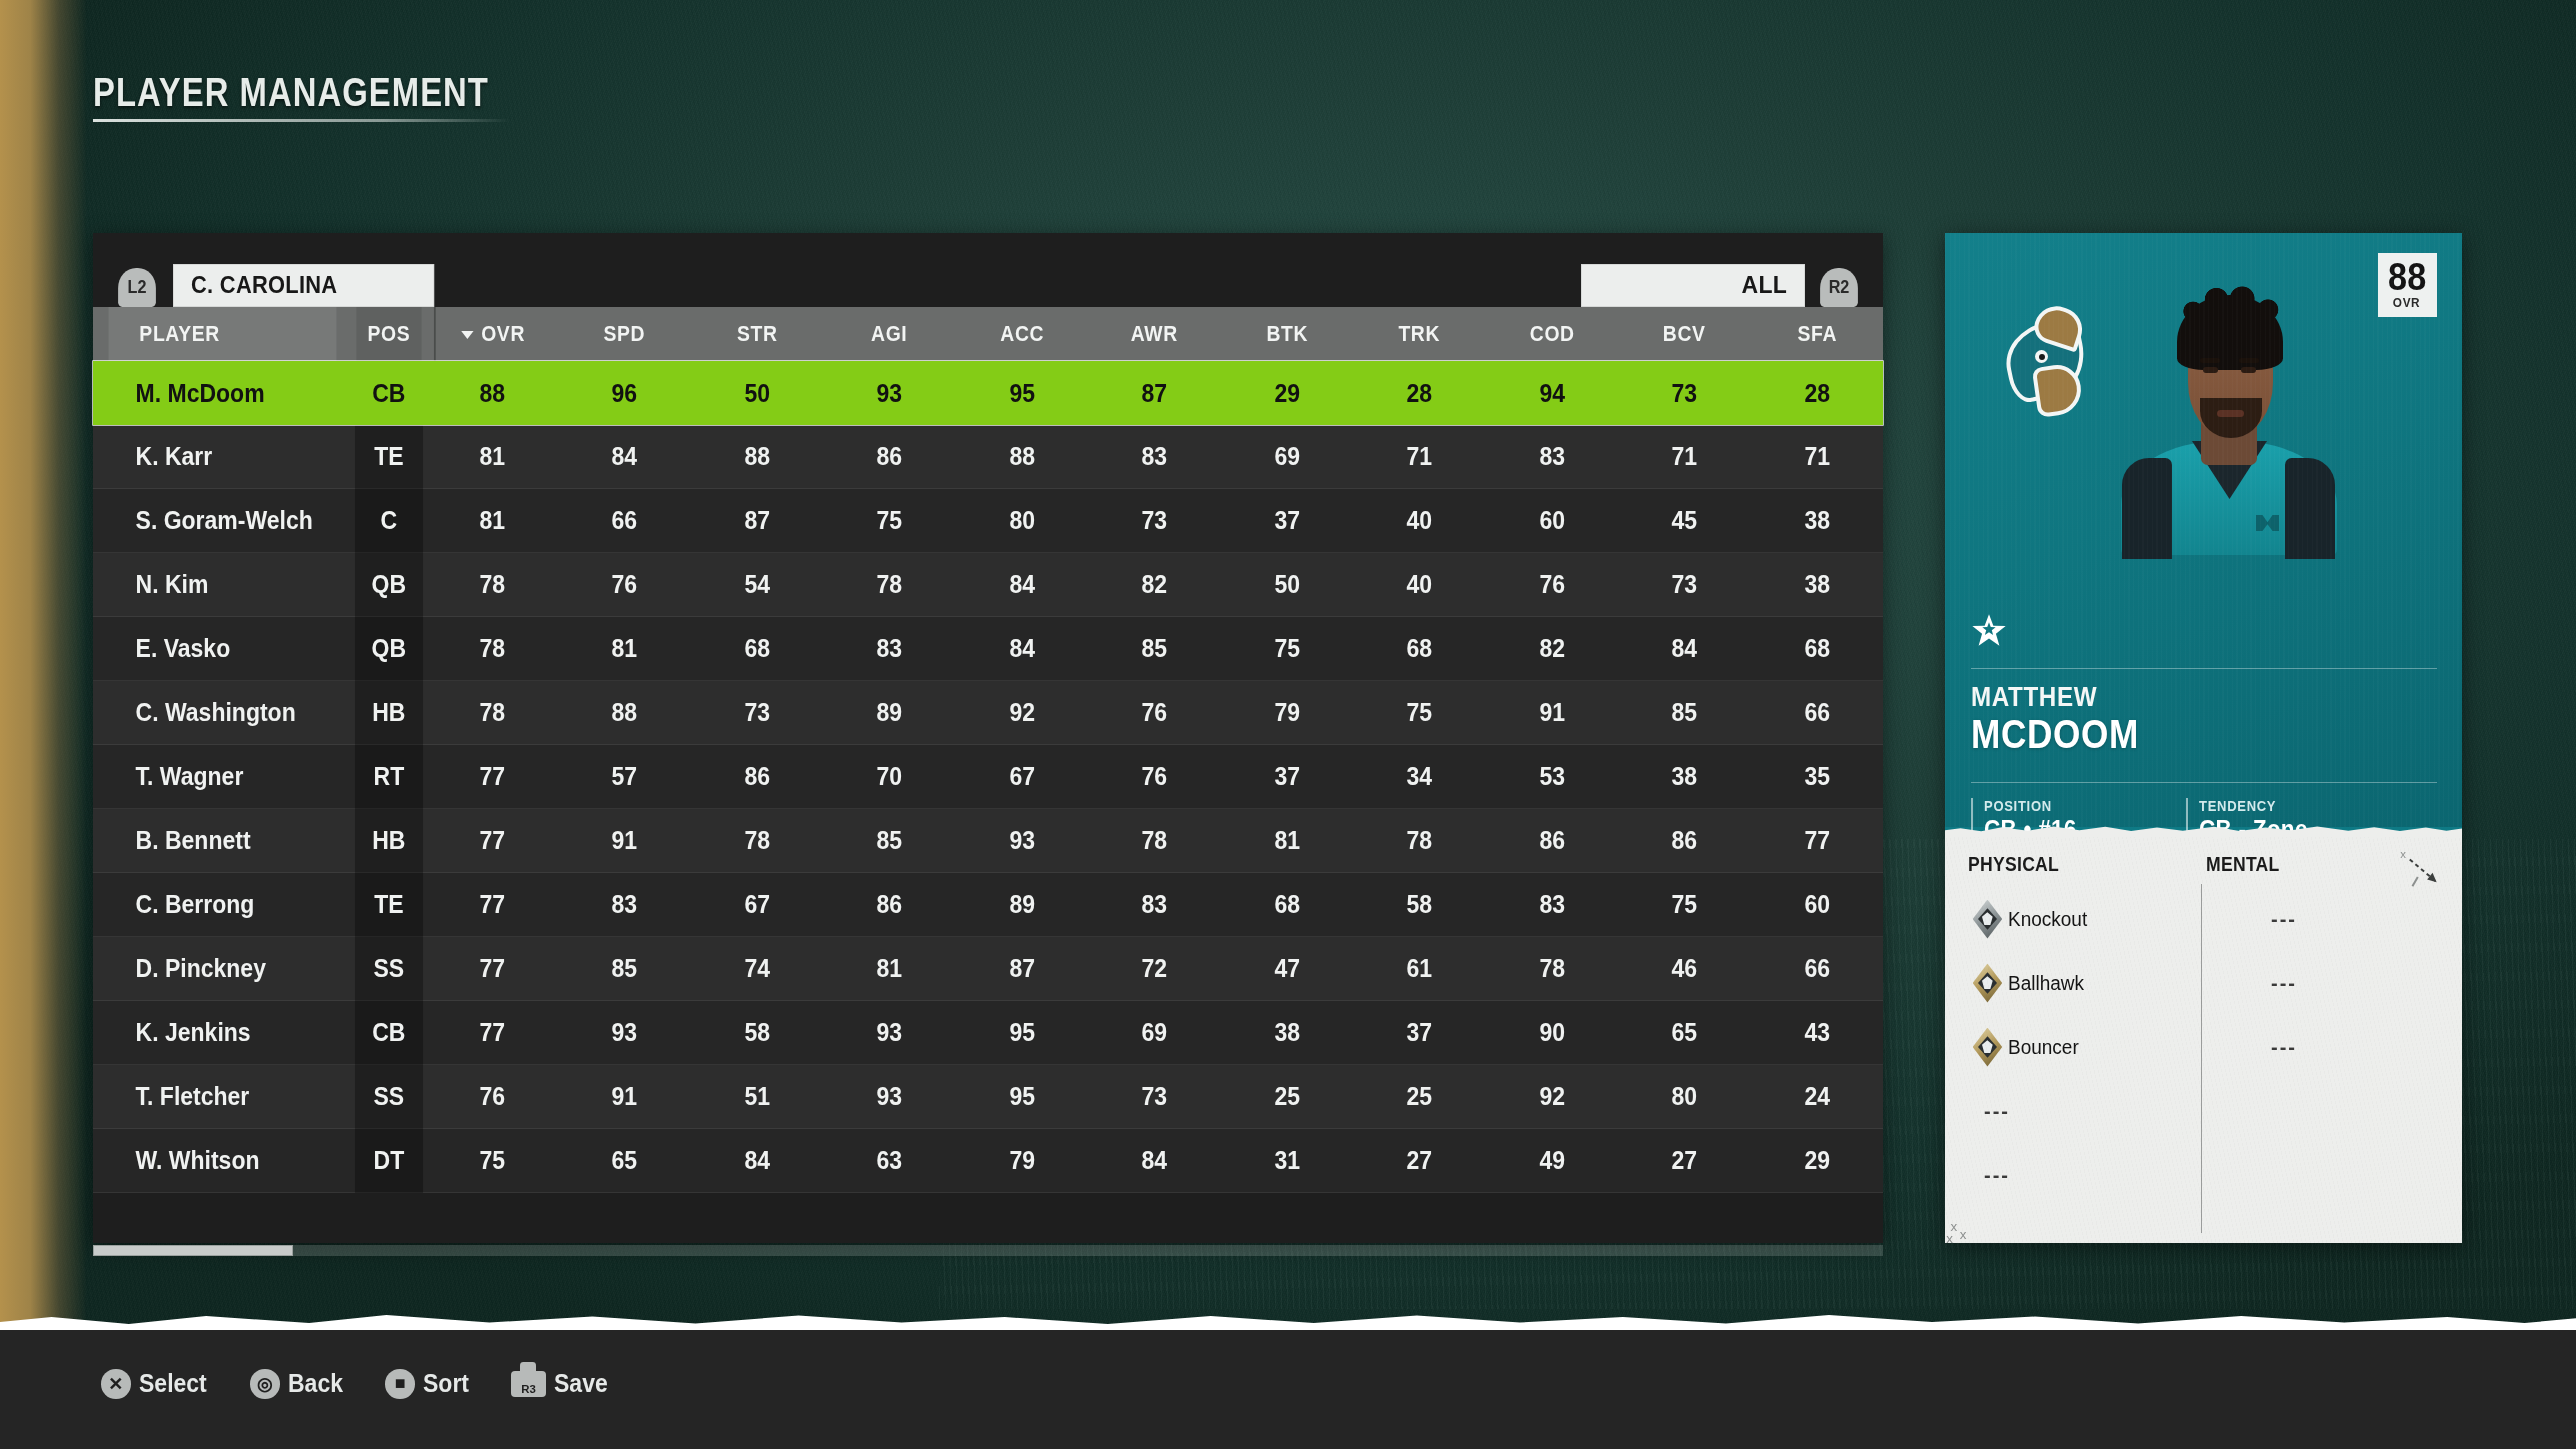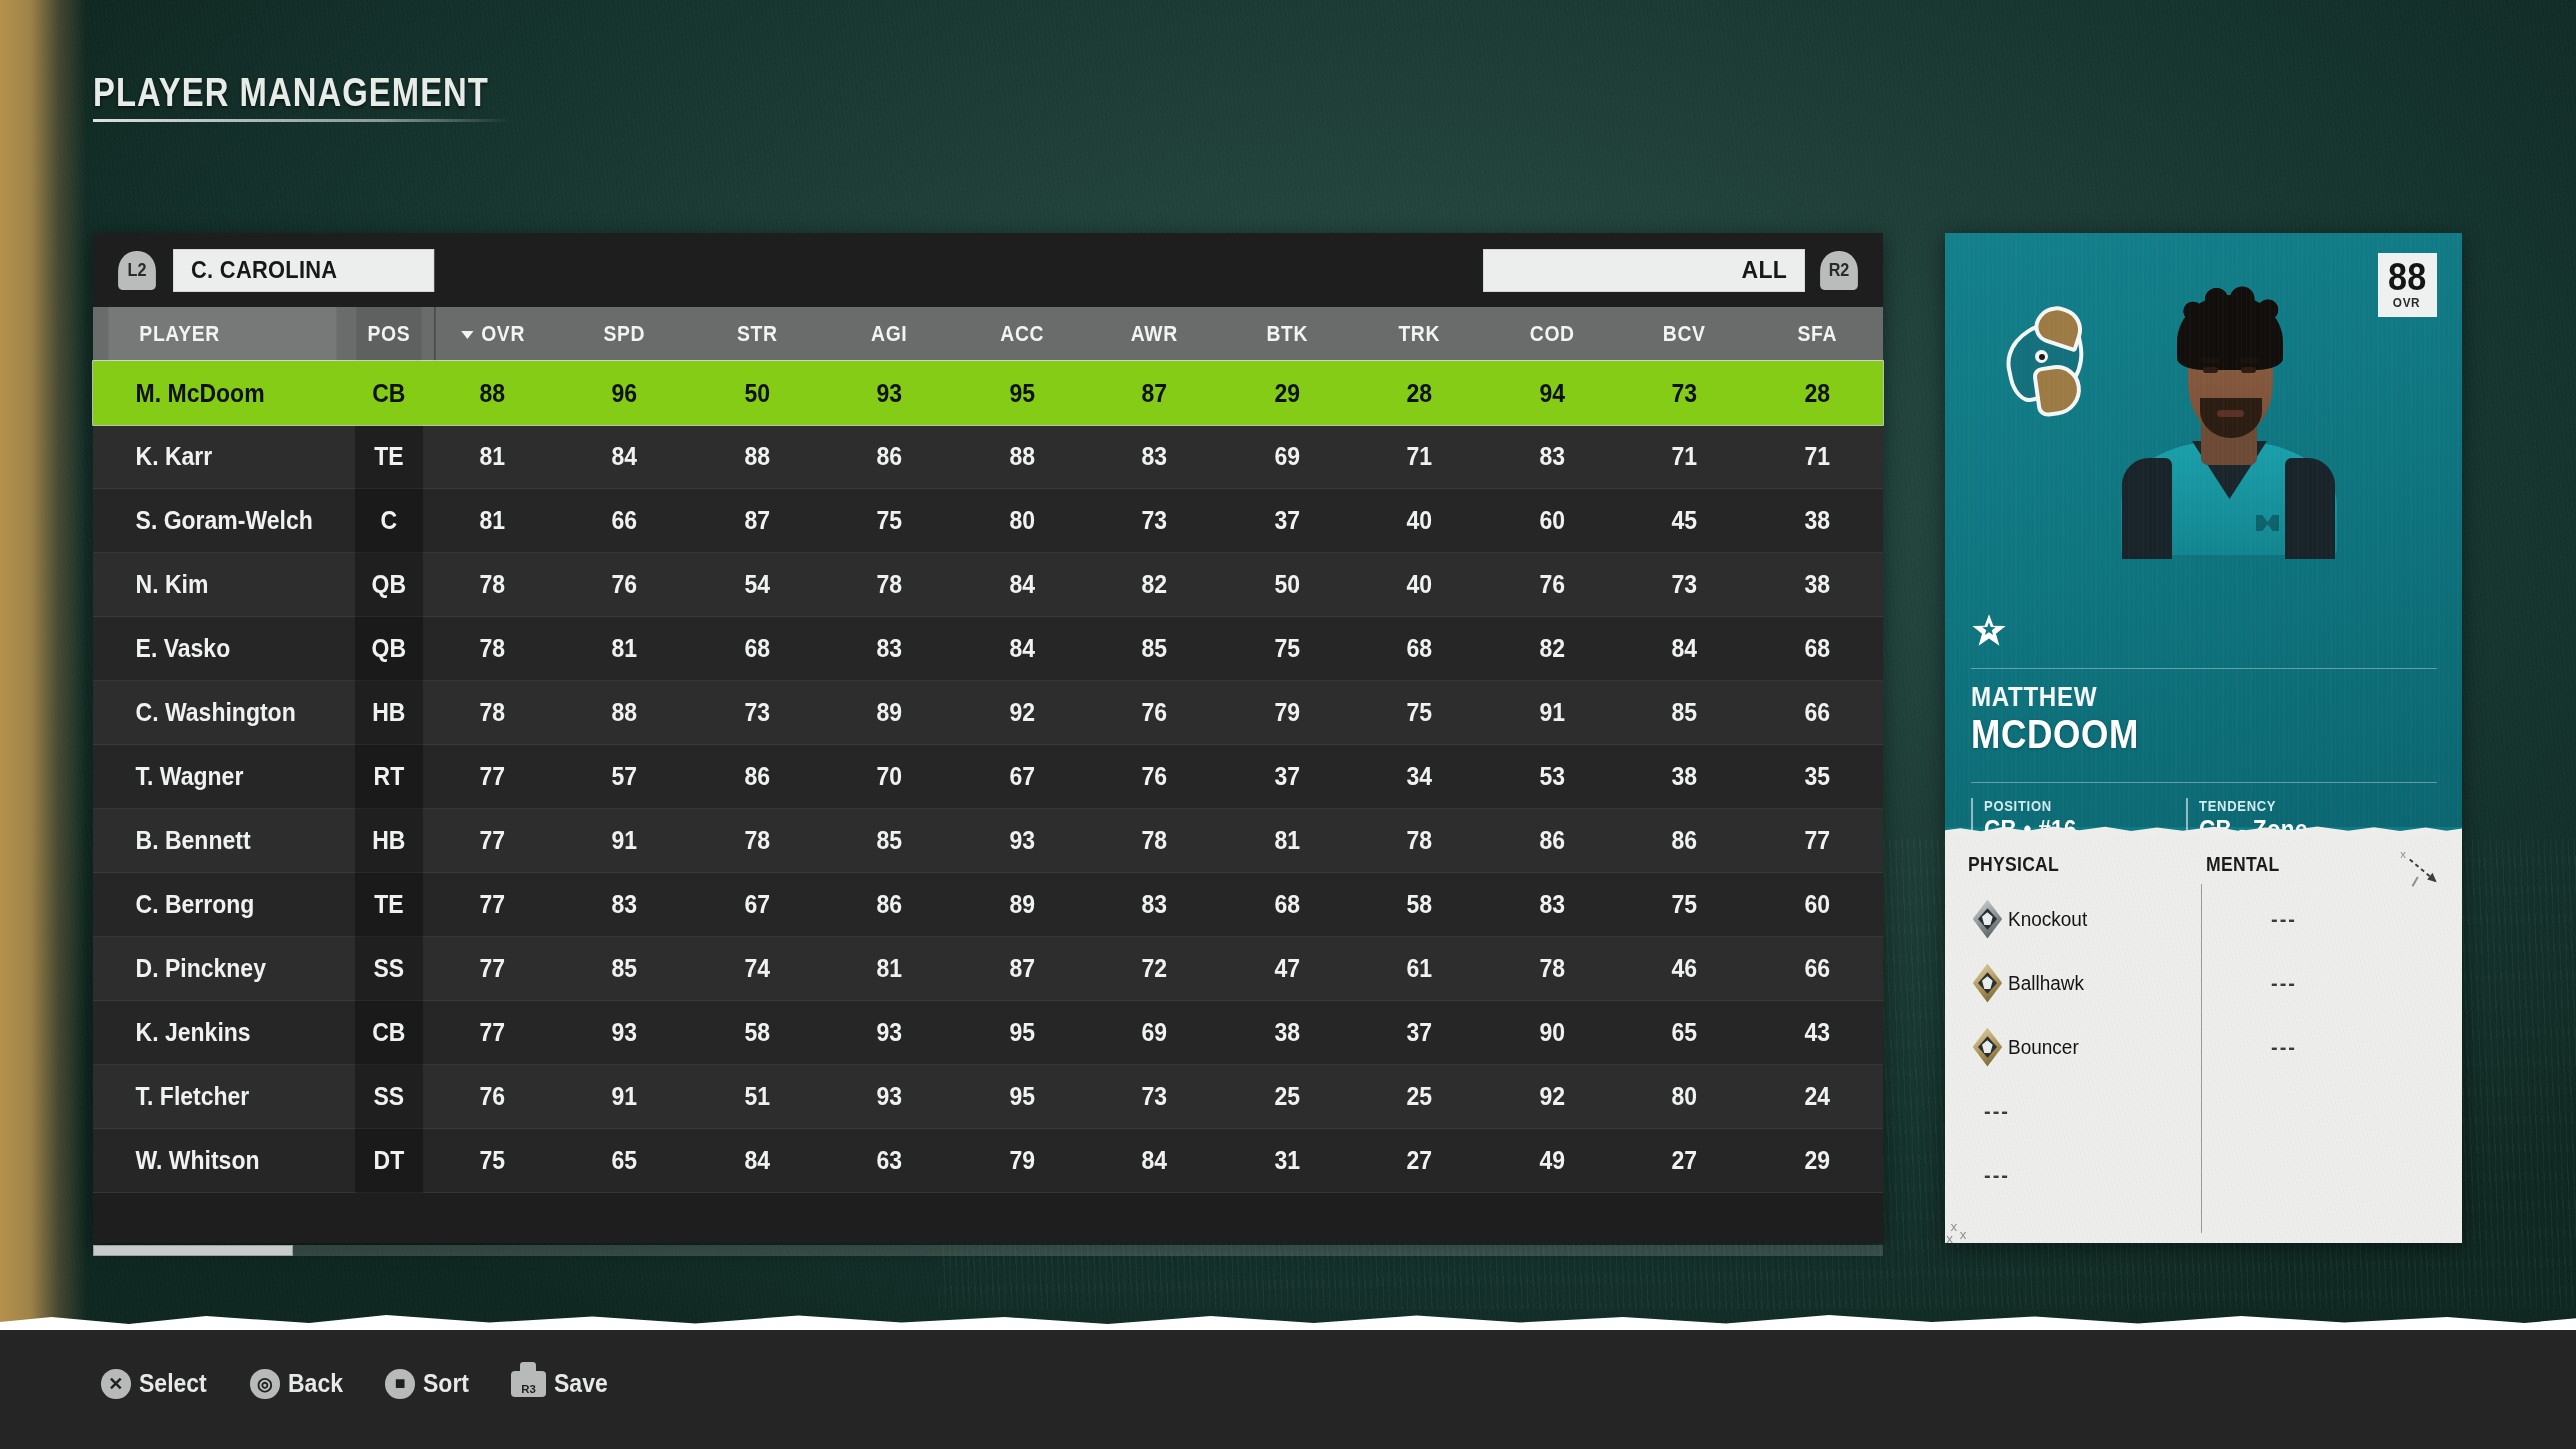--- a/index.html
+++ b/index.html
@@ -59,40 +59,40 @@
   #table-panel{
     position:absolute; left:93px; top:233px;
     width:1790px; height:1010px;
     background:#1e1e1e;
     box-shadow:0 4px 20px rgba(0,0,0,.45);
   }
 
   
   #filter-bar{
     position:relative; height:74px;
-    display:flex; align-items:center;
+    display:flex; align-items:flex-end;
     padding:0 23px;
   }
   .bumper{
     width:42px; height:39px; flex:0 0 auto;
     background:#b9bcbb;
     border-radius:20px 20px 4.7px 4.7px;
     display:flex; align-items:center; justify-content:center;
     color:#2a2a2a; font-weight:bold; font-size:18px;
     transform:scaleX(.9);
   }
   .filter-box{
     height:43px; background:#eceeed;
     display:flex; align-items:center;
     color:#181818; font-weight:bold; font-size:23px;
     letter-spacing:0.3px;
     box-shadow:inset 0 0 0 0.7px rgba(0,0,0,.12);
   }
   #filter-team{ margin-left:14.8px; width:275px; padding-left:19px; transform:scaleX(.95); transform-origin:left center;}
-  #filter-pos{ margin-left:auto; width:322px; justify-content:flex-end; padding-right:17.4px; }
+  #filter-pos{ margin-left:auto; width:224px; justify-content:flex-end; padding-right:17.4px; }
   #filter-pos + .bumper{ margin-left:13.4px; }
 
   
   #thead{
     display:flex; height:54px; align-items:center;
     background:#6a6c6b;
     color:#f2f4f3;
     font-weight:bold; font-size:22px; letter-spacing:0.7px;
   }
   #thead .cell{ transform:scaleX(.88); }

